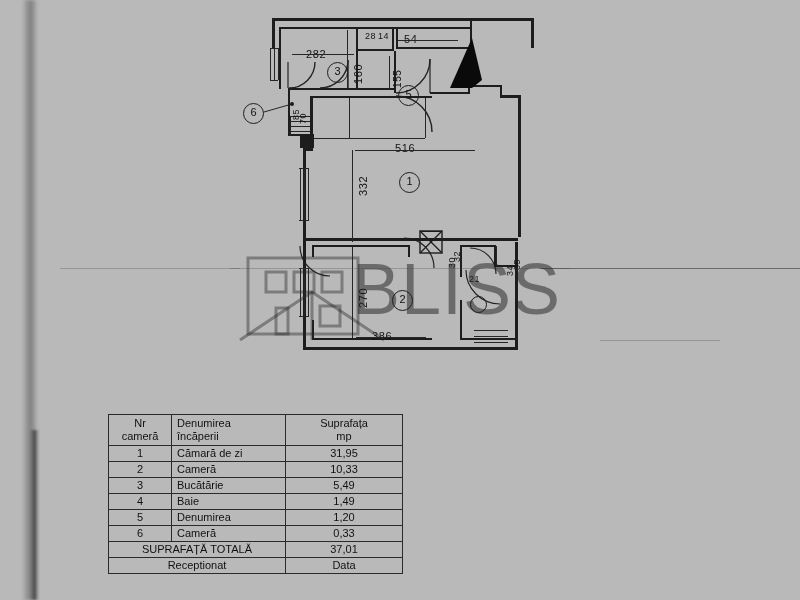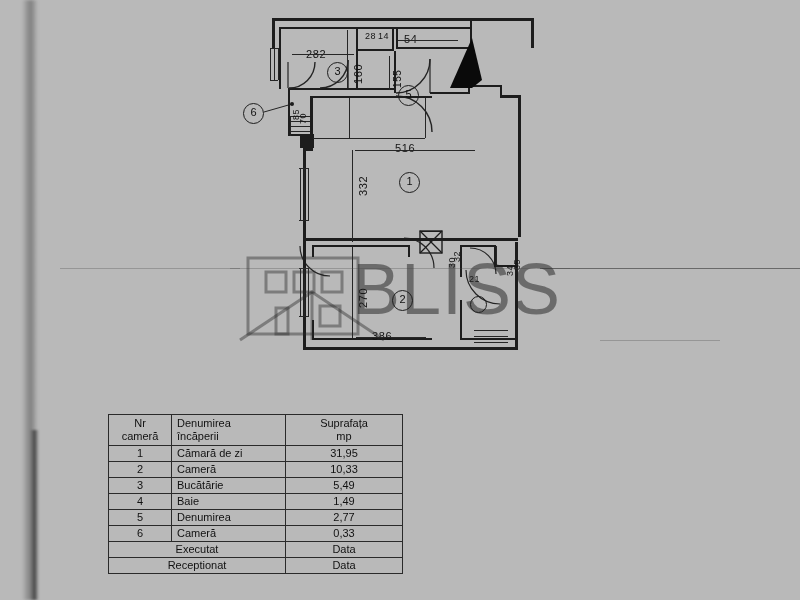--- a/index.html
+++ b/index.html
@@ -354,30 +354,30 @@
         <td class="c-area">5,49</td>
       </tr>
       <tr>
         <td class="c-nr">4</td>
         <td class="c-name">Baie</td>
         <td class="c-area">1,49</td>
       </tr>
       <tr>
         <td class="c-nr">5</td>
         <td class="c-name">Denumirea</td>
-        <td class="c-area">2,77</td>
+        <td class="c-area">1,20</td>
       </tr>
       <tr>
         <td class="c-nr">6</td>
         <td class="c-name">Cameră</td>
         <td class="c-area">0,33</td>
       </tr>
       <tr>
-        <td colspan="2">Executat</td>
-        <td class="c-area">Data</td>
+        <td colspan="2">SUPRAFAȚĂ TOTALĂ</td>
+        <td class="c-area">37,01</td>
       </tr>
       <tr>
         <td colspan="2">Receptionat</td>
         <td class="c-area">Data</td>
       </tr>
     </tbody>
   </table>
 
   <div class="scan-streak"></div>
   <div class="scan-streak b"></div>

